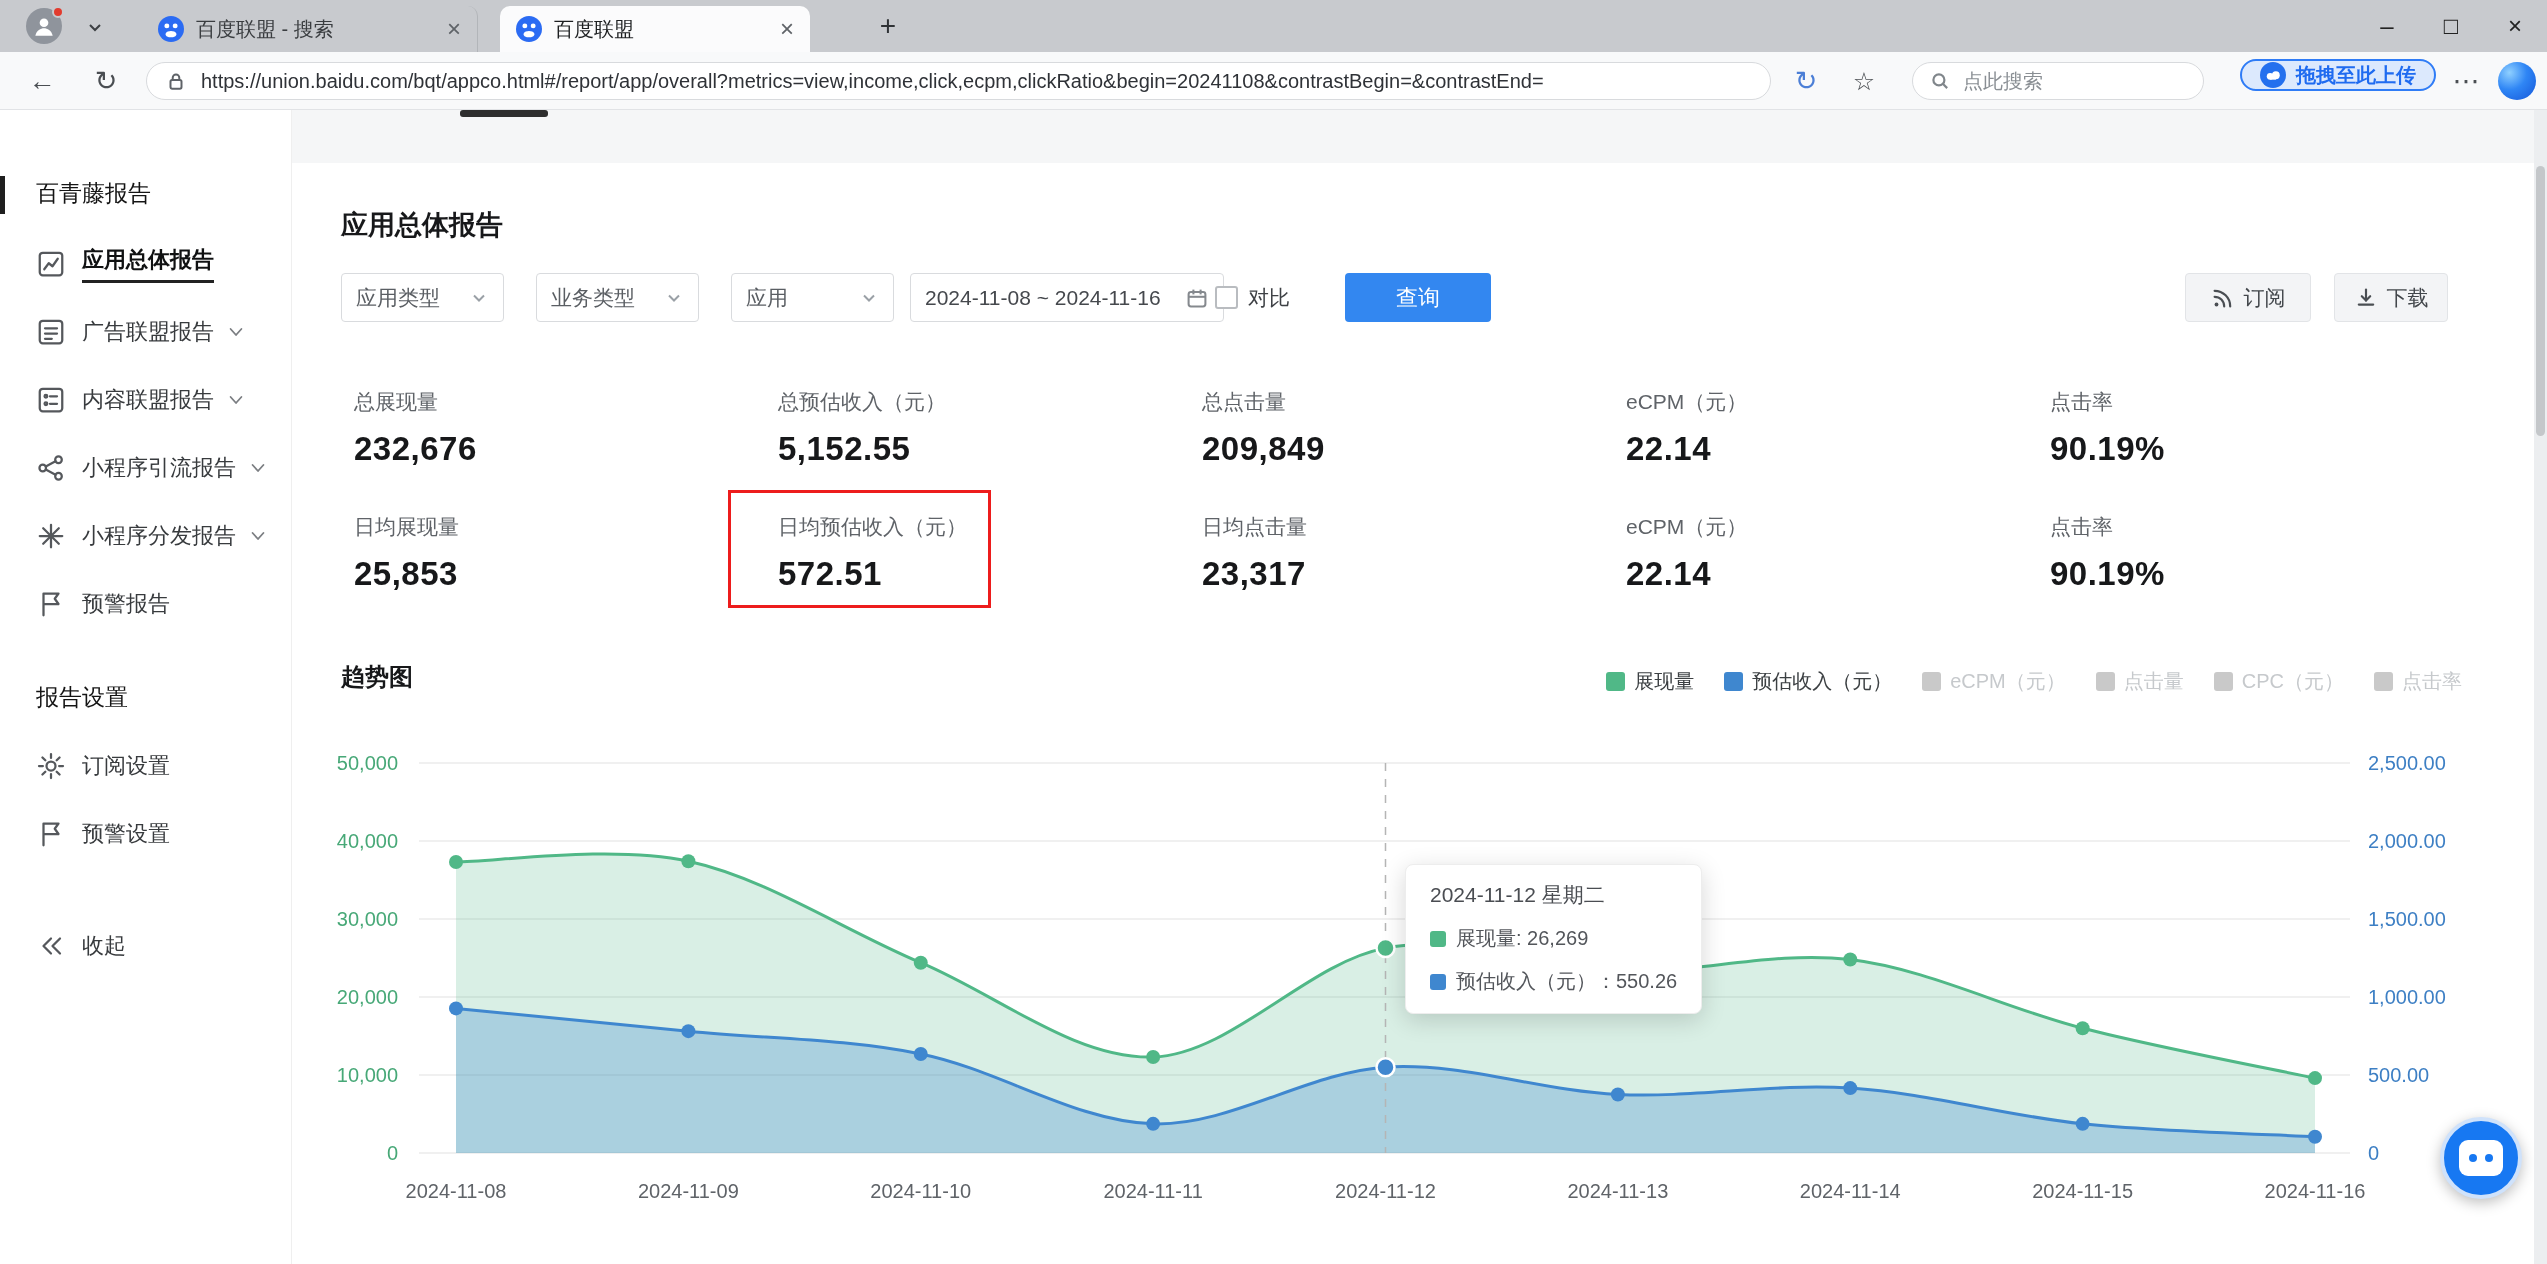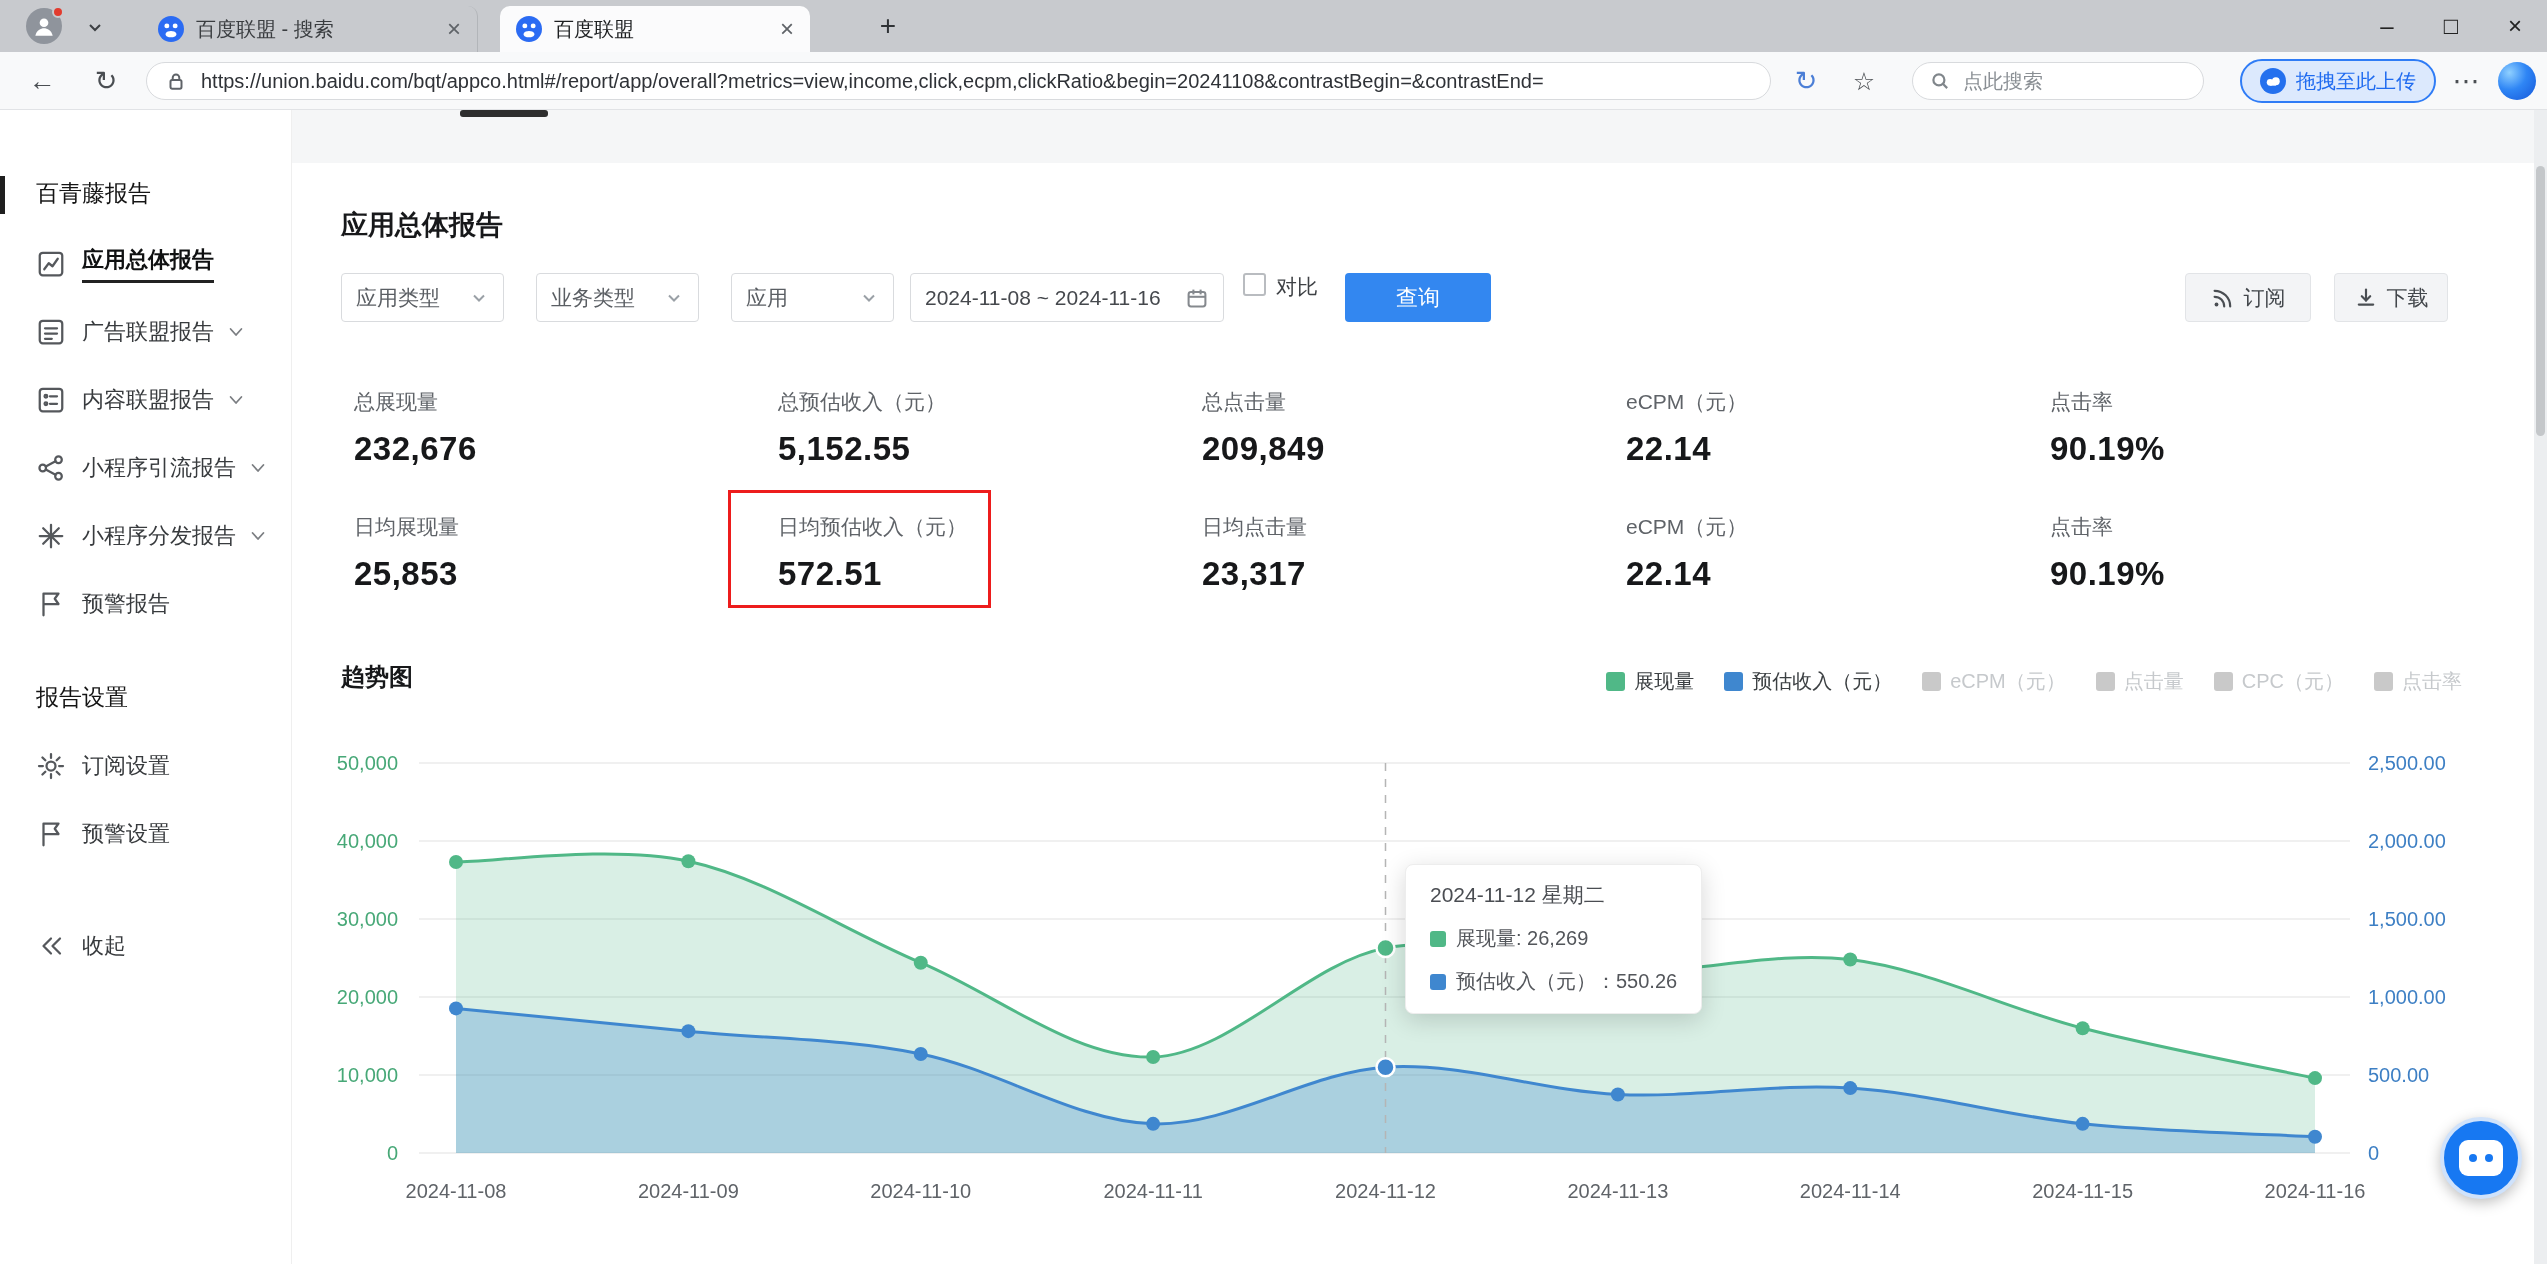--- a/index.html
+++ b/index.html
@@ -27,21 +27,21 @@
 
   
   .toolbar{position:absolute;left:0;top:52px;width:2547px;height:58px;background:#f8f9fa;border-bottom:1px solid #e1e3e6}
   .nav-ic{position:absolute;top:11px;width:40px;height:36px;display:flex;align-items:center;justify-content:center;font-size:27px;color:#4a4e52}
   .urlbar{position:absolute;left:146px;top:10px;width:1625px;height:38px;border-radius:19px;background:#fff;border:1px solid #d8dadd;display:flex;align-items:center;padding:0 18px;gap:14px}
   .urlbar svg{width:22px;height:22px;fill:none;stroke:#5f6368;stroke-width:1.8;flex:0 0 auto}
   .url-text{font-size:20px;color:#2f3237;white-space:nowrap;overflow:hidden;text-overflow:ellipsis}
   .searchbox{position:absolute;left:1912px;top:10px;width:292px;height:38px;border-radius:19px;background:#fff;border:1px solid #d8dadd;display:flex;align-items:center;padding:0 16px;gap:12px}
   .searchbox svg{width:22px;height:22px;fill:none;stroke:#80868b;stroke-width:2}
   .search-ph{font-size:20px;color:#8a8f94}
-  .upload-btn{position:absolute;left:2240px;top:7px;height:44px;padding:0 18px;border-radius:22px;background:#dce9fd;border:2px solid #2f7cf6;color:#1f6bf0;display:flex;align-items:center;gap:10px;font-size:20px;font-weight:400}
+  .upload-btn{position:absolute;left:2240px;top:7px;height:32px;padding:0 18px;border-radius:22px;background:#dce9fd;border:2px solid #2f7cf6;color:#1f6bf0;display:flex;align-items:center;gap:10px;font-size:20px;font-weight:700}
   .upload-btn svg{width:26px;height:26px}
   .copilot{position:absolute;left:2498px;top:10px;width:38px;height:38px;border-radius:50%;
     background:radial-gradient(circle at 30% 28%,#8fd0ff 0%,#2f86f5 45%,#1556d8 100%)}
 
   
   .darkbar{position:absolute;left:460px;top:110px;width:88px;height:7px;background:#2e2e2e;border-radius:3px}
   .sidebar{position:absolute;left:0;top:110px;width:292px;height:1154px;background:#fff;border-right:1px solid #efefef}
   .accent{position:absolute;left:0;top:66px;width:5px;height:38px;background:#1f1f1f}
   .sec-title{position:absolute;left:36px;font-size:23px;font-weight:400;color:#141414}
   .sec1{top:68px}.sec2{top:572px}
@@ -55,21 +55,21 @@
   .side-collapse{position:absolute;left:0;top:802px;width:100%}
 
   .content{position:absolute;left:292px;top:163px;width:2242px;height:1101px;background:#fff}
   .page-title{position:absolute;left:49px;top:44px;font-size:27px;font-weight:700;color:#17181a}
 
   .dd{position:absolute;top:110px;height:49px;border:1px solid #d9dbde;border-radius:4px;background:#fff;display:flex;align-items:center;justify-content:space-between;padding:0 14px;font-size:21px;color:#5a5e63}
   .dd1{left:49px;width:163px}.dd2{left:244px;width:163px}.dd3{left:439px;width:163px}
   .datebox{left:618px;width:314px;color:#45484d}
   .ddchev{width:20px;height:20px;fill:none;stroke:#9aa0a6;stroke-width:2}
   .cal{width:24px;height:24px;fill:none;stroke:#85898e;stroke-width:1.7}
-  .cmp{position:absolute;left:951px;top:110px;height:49px;display:flex;gap:10px;font-size:21px;color:#3e4145}
+  .cmp{position:absolute;left:923px;top:110px;height:49px;display:flex;align-items:center;gap:10px;font-size:21px;color:#3e4145}
   .cmp .box{width:23px;height:23px;border:2px solid #b9bcc0;border-radius:3px;background:#fff}
   .btn-query{position:absolute;left:1053px;top:110px;width:146px;height:49px;background:#3387f0;color:#ffffff;border-radius:4px;display:flex;align-items:center;justify-content:center;font-size:22px;cursor:pointer}
   .btn-lite{position:absolute;top:110px;height:49px;background:#f3f4f6;border:1px solid #e2e4e7;border-radius:4px;color:#43474c;display:flex;align-items:center;justify-content:center;gap:9px;font-size:21px;cursor:pointer}
   .btn-sub{left:1893px;width:126px}.btn-dl{left:2042px;width:114px}
   .btn-lite svg{width:24px;height:24px;fill:none;stroke:#4a4e53;stroke-width:1.8;stroke-linecap:round}
 
   .stats{position:absolute;left:62px;display:grid;grid-template-columns:repeat(5,424px)}
   .stats-r1{top:225px}.stats-r2{top:350px}
   .stat-label{font-size:21px;color:#5f6368}
   .stat-value{margin-top:14px;font-size:33px;font-weight:700;color:#17181a;letter-spacing:.5px}

